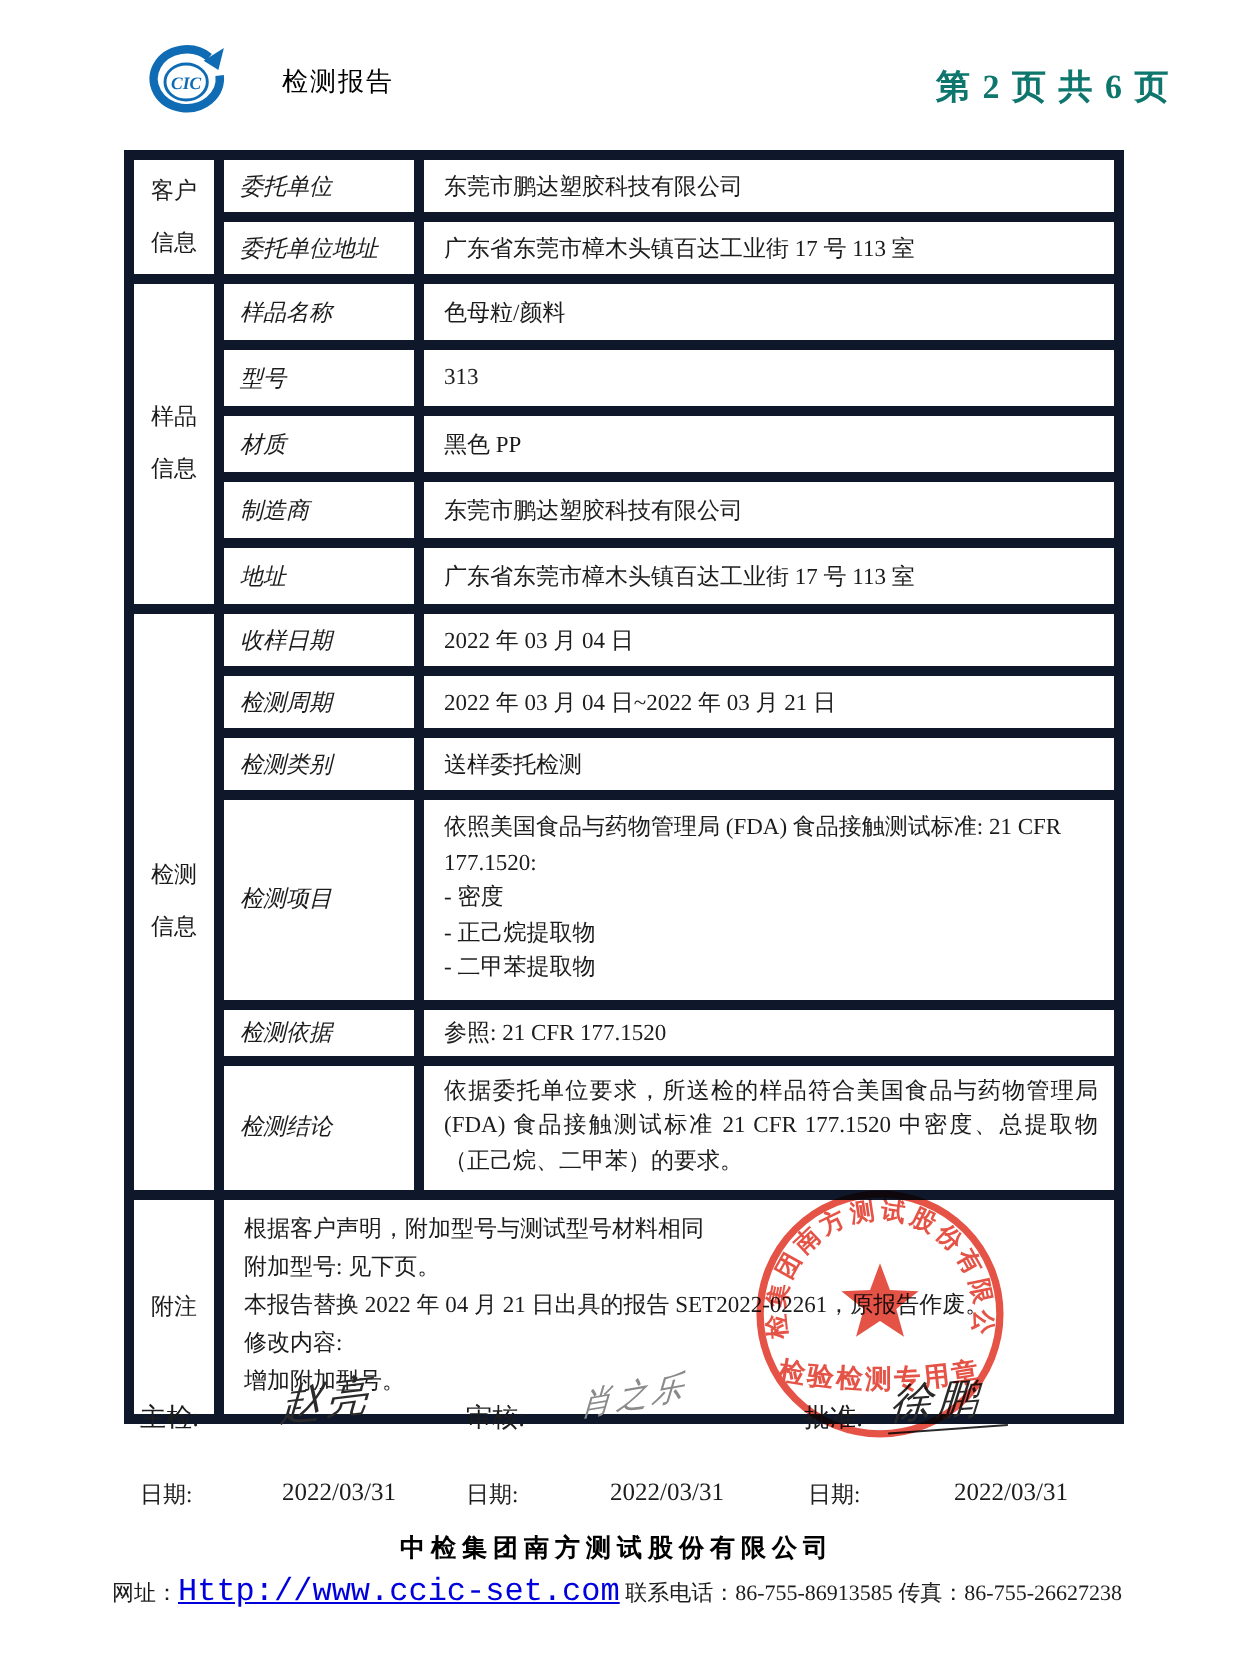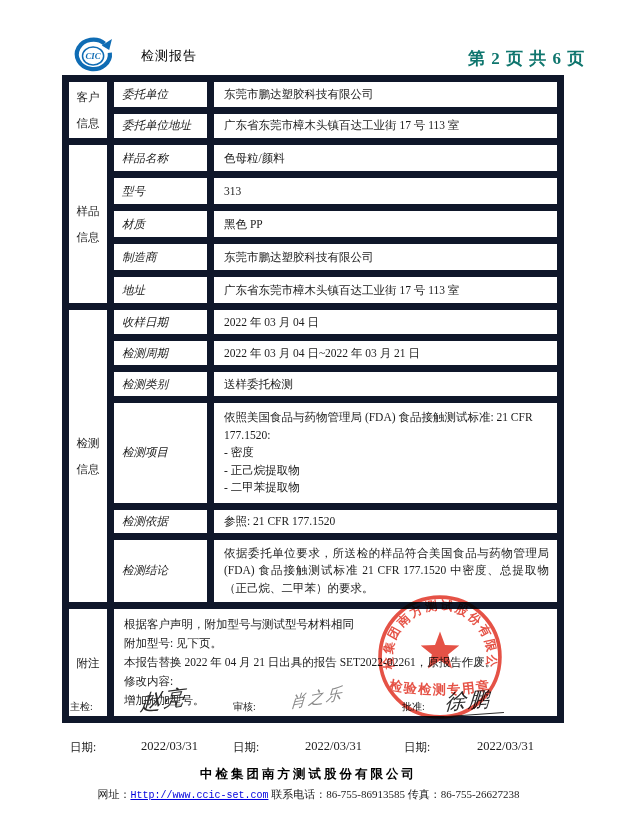--- a/index.html
+++ b/index.html
@@ -3,55 +3,55 @@
 <meta charset="utf-8">
 <style>
   * { margin:0; padding:0; box-sizing:border-box; }
   html,body { background:#ffffff; }
   .page {
     position:relative; width:617px; height:840px; background:#fff;
     font-family:"Liberation Serif","DejaVu Serif",serif;
     color:#1c1c1c; overflow:hidden;
   }
   
-  .header { position:absolute; top:31px; left:0; width:617px; height:50px; }
+  .header { position:absolute; top:16px; left:0; width:617px; height:50px; }
   .logo { position:absolute; left:63px; top:2px; width:62px; height:46px; }
   .hdr-title { position:absolute; left:141px; top:16px; font-size:13px; font-weight:normal; color:#000; letter-spacing:1px; }
   .hdr-no { position:absolute; left:234px; top:16px; font-size:12px; font-weight:bold; color:#000; }
   .hdr-page { position:absolute; left:468px; top:16px; font-size:17px; font-weight:bold; color:#0f766e; letter-spacing:1px; }
   
   table.report { position:absolute; left:62px; top:75px; width:495px; border-collapse:collapse; table-layout:fixed; }
-  table.report td { border:7px solid #0f172a; font-size:11.5px; vertical-align:middle; }
+  table.report td { border:5px solid #0f172a; font-size:11.5px; vertical-align:middle; }
   td.group { text-align:center; white-space:pre-line; line-height:26px; padding:2px; }
   td.flabel { padding:4px 6px 4px 8px;font-style:italic; }
   td.fvalue { padding:4px 8px 4px 10px; }
   tr.h31 { height:31px; }
   tr.h33 { height:33px; }
   tr.h24 { height:24px; }
   td.multiline { white-space:pre-line; line-height:17.5px; padding:6px 8px 6px 10px; vertical-align:middle; }
   td.justify { text-align:justify; line-height:17.5px; padding:5px 8px 5px 10px; }
   td.notes { white-space:pre-line; line-height:19px; padding:6px 8px 6px 10px; vertical-align:top; }
   
   .sig-area { position:absolute; left:0; top:0; width:617px; height:840px; pointer-events:none; }
-  .sig-label { position:absolute; font-size:10px; color:#1c1c1c; }
+  .sig-label { position:absolute; font-size:13px; color:#1c1c1c; }
   .sig-name { position:absolute; font-size:21px; font-style:italic; color:#2a2a2a;
               transform:rotate(-7deg) skewX(-10deg); letter-spacing:2px;
               font-family:"DejaVu Serif","Liberation Serif",serif; }
   .sig-name.light { color:#8a8a8a; font-size:16px; transform:rotate(-10deg) skewX(-14deg); }
   .sig-name.flourish { border-bottom:1.5px solid #2a2a2a; padding-right:14px; transform:rotate(-4deg) skewX(-8deg); }
   .date-label { position:absolute; font-size:11.5px; }
   .date-value { position:absolute; font-size:12.5px; }
   
   .stamp { position:absolute; left:376px; top:593px; width:128px; height:128px;
            opacity:0.88; mix-blend-mode:multiply; }
   
   .footer { position:absolute; left:0; top:766px; width:617px; text-align:center; }
   .f-company { font-size:12.5px; font-weight:bold; color:#000; letter-spacing:3px; }
   .f-line { font-size:11px; margin-top:4px; color:#1c1c1c; }
-  .f-link { color:#0000dd; text-decoration:underline; font-family:"Liberation Mono","DejaVu Sans Mono",monospace; font-size:10px; }
+  .f-link { color:#0000dd; text-decoration:underline; font-family:"Liberation Mono","DejaVu Sans Mono",monospace; font-size:16px; }
 </style>
 </head>
 <body>
 
 <div class="page">
 
   <div class="header">
     <svg class="logo" viewBox="0 0 66 50">
       <path d="M 44.5,11.5 A 18,16 0 1 0 50.2,21.5" fill="none" stroke="#0f6cb4" stroke-width="4.6"></path>
       <polygon points="41.5,13.5 52.5,6.5 49.5,18.5" fill="#0f6cb4"></polygon>

